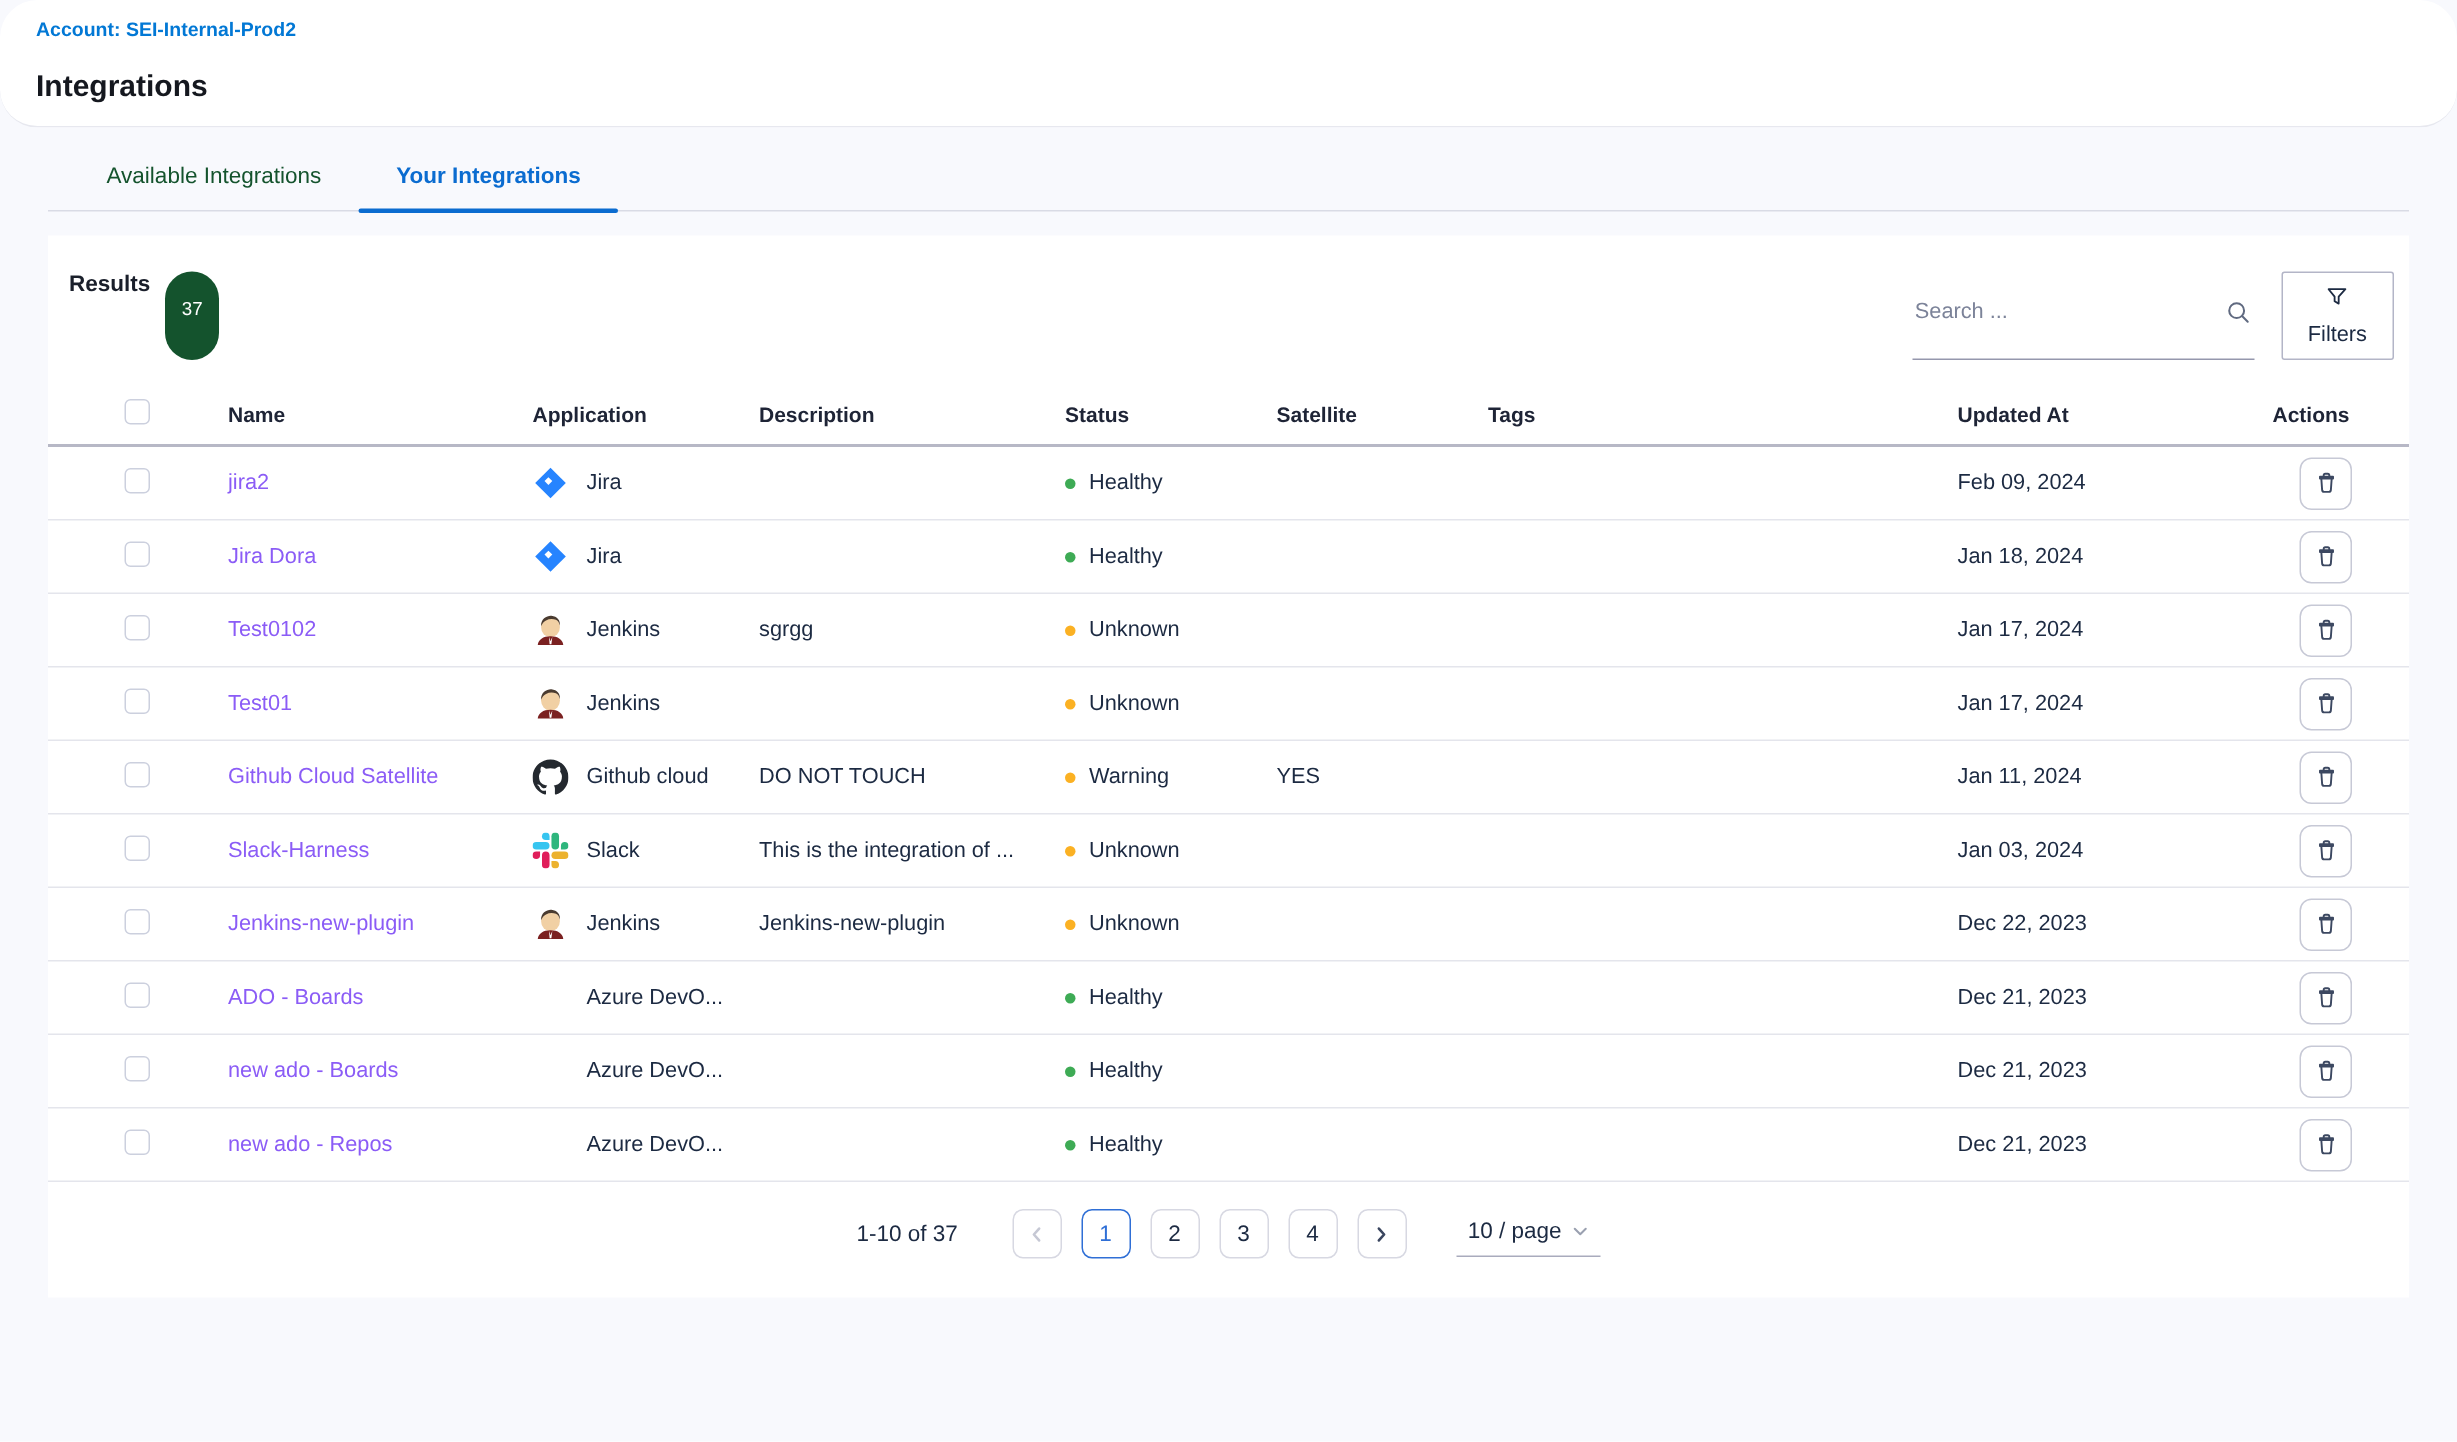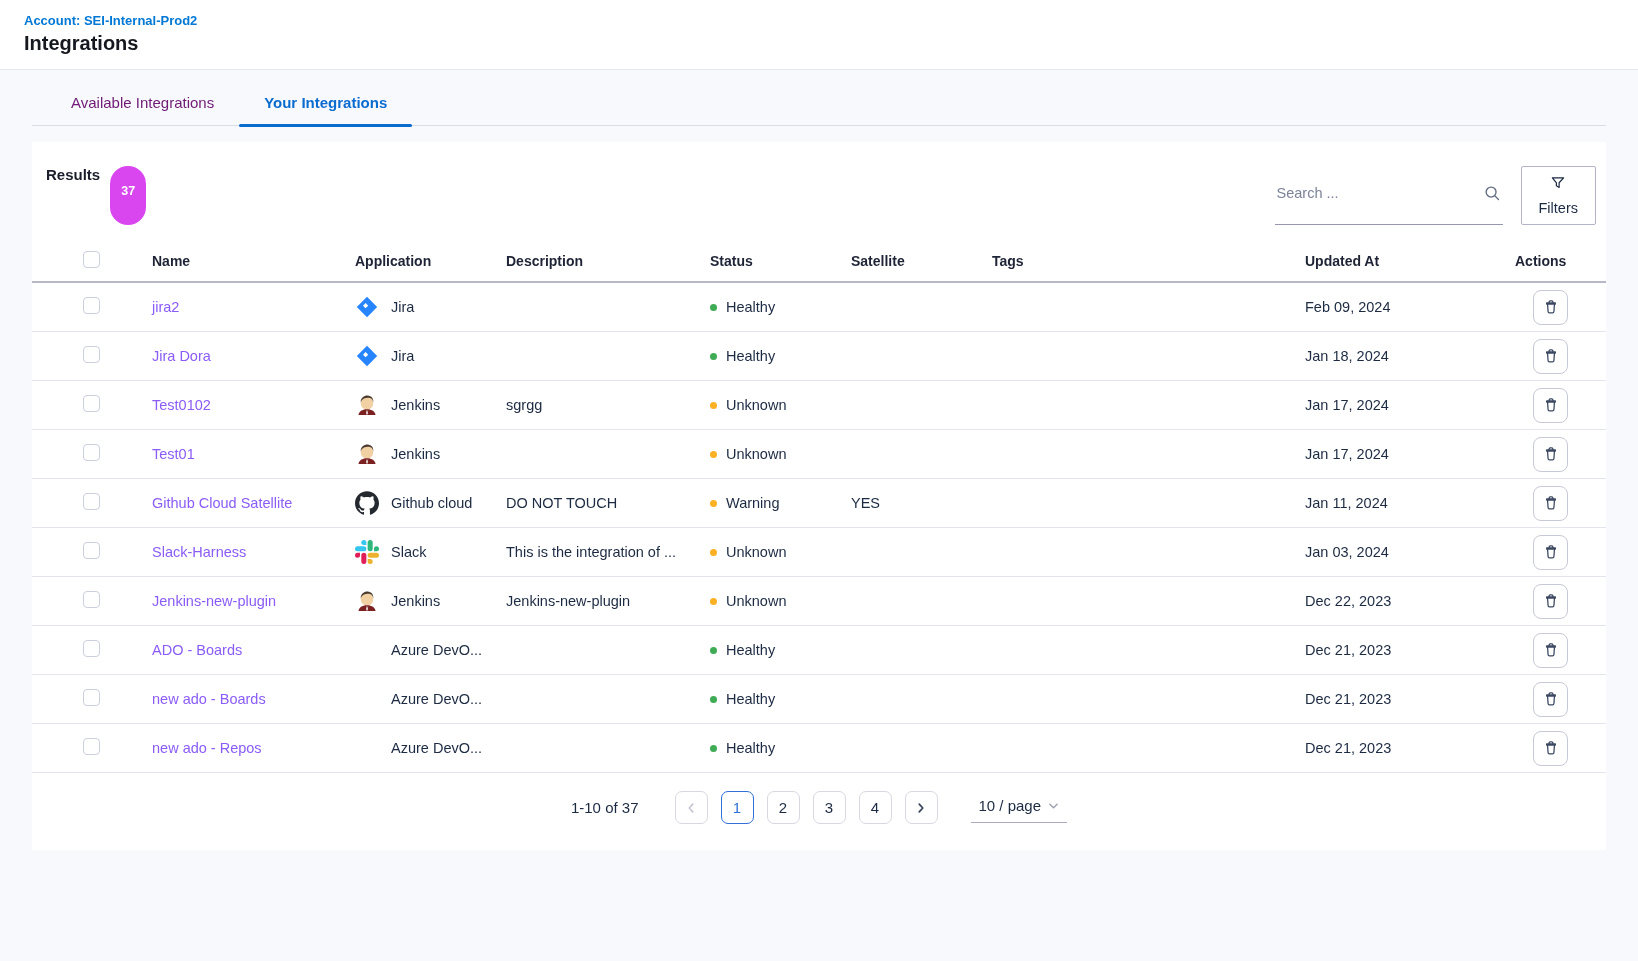--- a/index.html
+++ b/index.html
@@ -4,38 +4,38 @@
 <style>
   * { box-sizing: border-box; margin: 0; padding: 0; }
   html, body { width: 1638px; height: 961px; }
   body {
     background: #f8f9fd;
     font-family: "Liberation Sans", sans-serif;
     color: #1c2a42;
     overflow: hidden;
   }
   
-  .topbar { background:#fff; border-bottom:1px solid #e7e8ef; padding:11px 24px 13px; }
+  .topbar { background:#fff; border-bottom:1px solid #e7e8ef; padding:11px 24px 13px;border-radius:25px; }
   .account-link { color:#0278d5; font-size:13px; font-weight:600; line-height:16px; cursor:pointer; display:inline-block; }
-  .page-title { font-size:20px; font-weight:700; color:#15181f; margin-top:1px; line-height:26px; }
+  .page-title { font-size:20px; font-weight:700; color:#15181f; margin-top:16px; line-height:26px; }
 
   
   .tabstrip { margin: 12px 32px 0; }
   .tabs { display:flex; border-bottom:1px solid #d9dbe5; padding-left:14px; }
-  .tab { padding:12px 25px 14px; font-size:15px; color:#701a75; cursor:pointer; position:relative; }
+  .tab { padding:12px 25px 14px; font-size:15px; color:#14532d; cursor:pointer; position:relative; }
   .tab.active { color:#0b6cd0; font-weight:700; }
   .tab.active::after { content:""; position:absolute; left:0; right:0; bottom:-2px; height:3px; background:#0b6cd0; border-radius:2px; }
 
   
   .card { background:#fff; margin: 16px 32px 0; }
 
   
   .toolbar { display:flex; padding:24px 10px 16px 14px; }
   .results-label { font-size:15px; font-weight:700; color:#1a1f2b; }
-  .results-badge { background:#d946ef; color:#fff; border-radius:999px; padding:18px 11px; font-size:12.5px; font-weight:700; margin-left:10px; }
+  .results-badge { background:#14532d; color:#fff; border-radius:999px; padding:18px 11px; font-size:12.5px; font-weight:400; margin-left:10px; }
   .spacer { flex:1; }
   .search-box { width:228px; border-bottom:1px solid #9597ad; display:flex; align-items:center; gap:6px; padding:3px 2px 7px; margin-right:18px; }
   .search-box input { border:none; outline:none; flex:1; font-size:14.5px; color:#1c2a42; font-family:"Liberation Sans", sans-serif; background:transparent; }
   .search-box input::placeholder { color:#7c8399; }
   .filters-btn { border:1px solid #b3b5c7; background:#fff; padding:8px 17px; display:flex; gap:9px; align-items:center; font-size:14.5px; color:#1c2a42; border-radius:2px; cursor:pointer; font-family:"Liberation Sans", sans-serif;flex-direction:column; }
 
   
   .grid-row { display:grid; grid-template-columns: 120px 203px 151px 204px 141px 141px 313px 210px 1fr; align-items:center; }
   .thead { height:42px; border-bottom:2px solid #b7b8c6; font-weight:700; font-size:14px; color:#1e2436; }
   .trow { height:49px; border-bottom:1px solid #e4e5ec; font-size:14.5px; }

